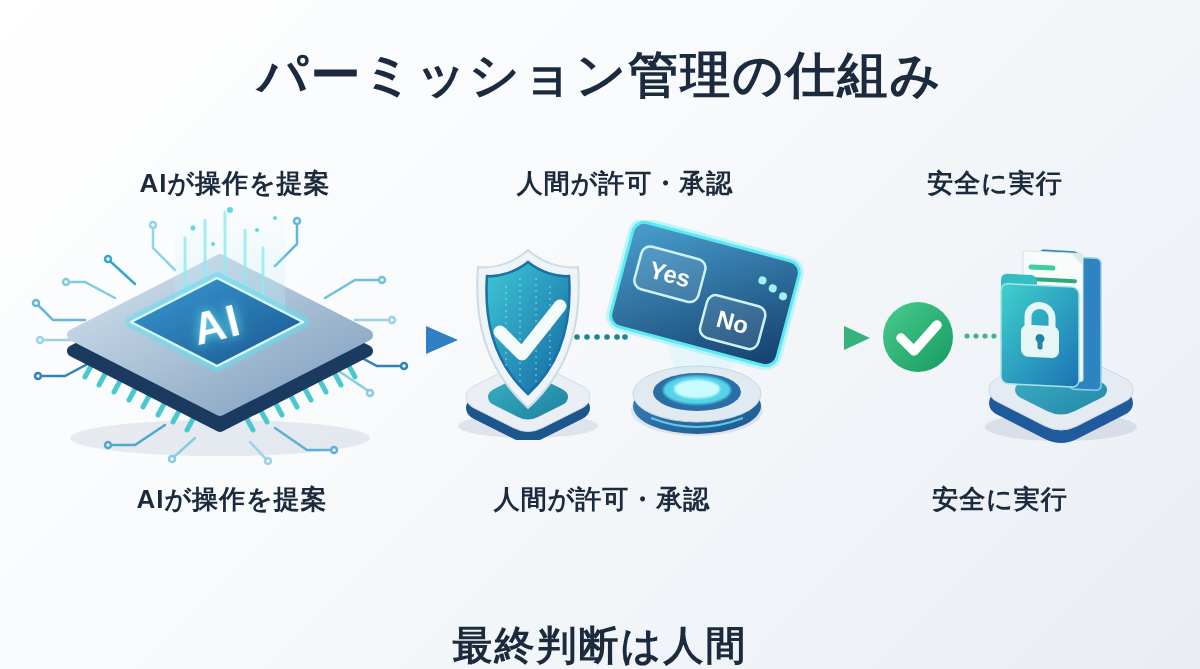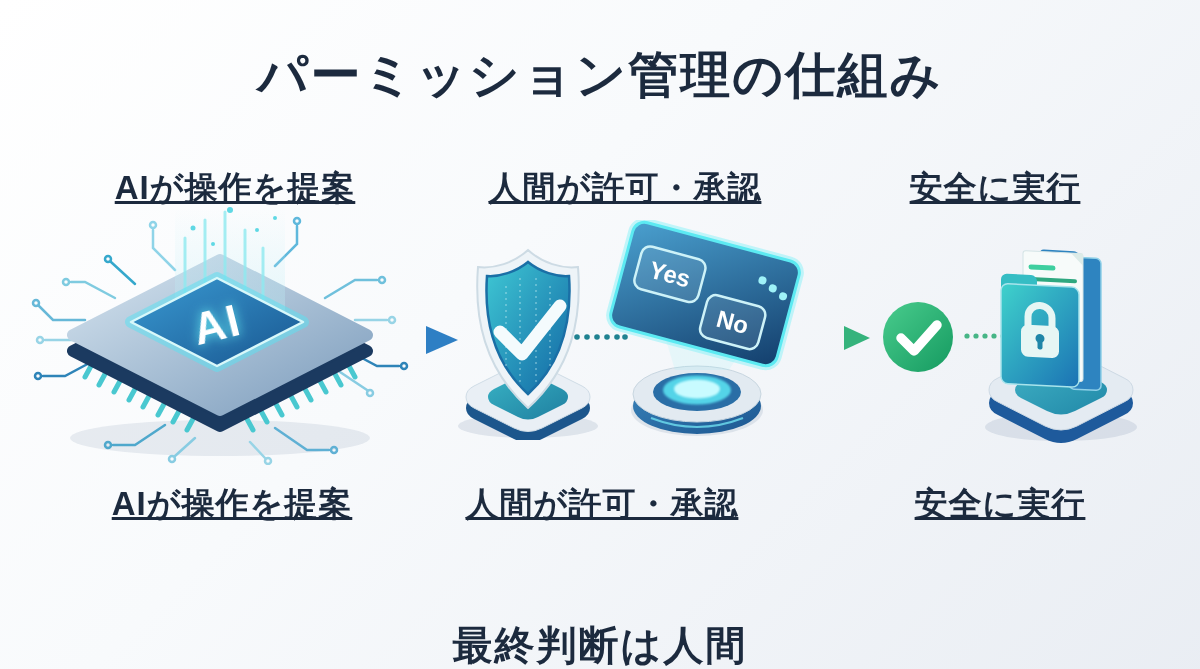--- a/index.html
+++ b/index.html
@@ -7,21 +7,21 @@
     position:relative;width:1200px;height:669px;overflow:hidden;
     background:linear-gradient(135deg,#ffffff 0%,#f8fafc 40%,#e9edf3 100%);
     font-family:"Liberation Sans","DejaVu Sans",sans-serif;
     padding-left:31px;
   }
   .lbl{
     position:absolute;transform:translateX(-50%);
     font-weight:bold;color:#1c2a3e;white-space:nowrap;
   }
   .title{font-size:50px;letter-spacing:2px;}
-  .step-lbl{font-size:33px;letter-spacing:1px;text-decoration:underline;}
+  .step-lbl{font-size:26px;letter-spacing:1px;}
   .footer-lbl{font-size:40px;letter-spacing:2px;}
   .abs{position:absolute;}
   svg text{font-family:"Liberation Sans","DejaVu Sans",sans-serif;}
 </style>
 </head>
 <body>
 
 <div class="canvas">
 
   <div class="lbl title" style="left:600px;top:42px;">パーミッション管理の仕組み</div>

